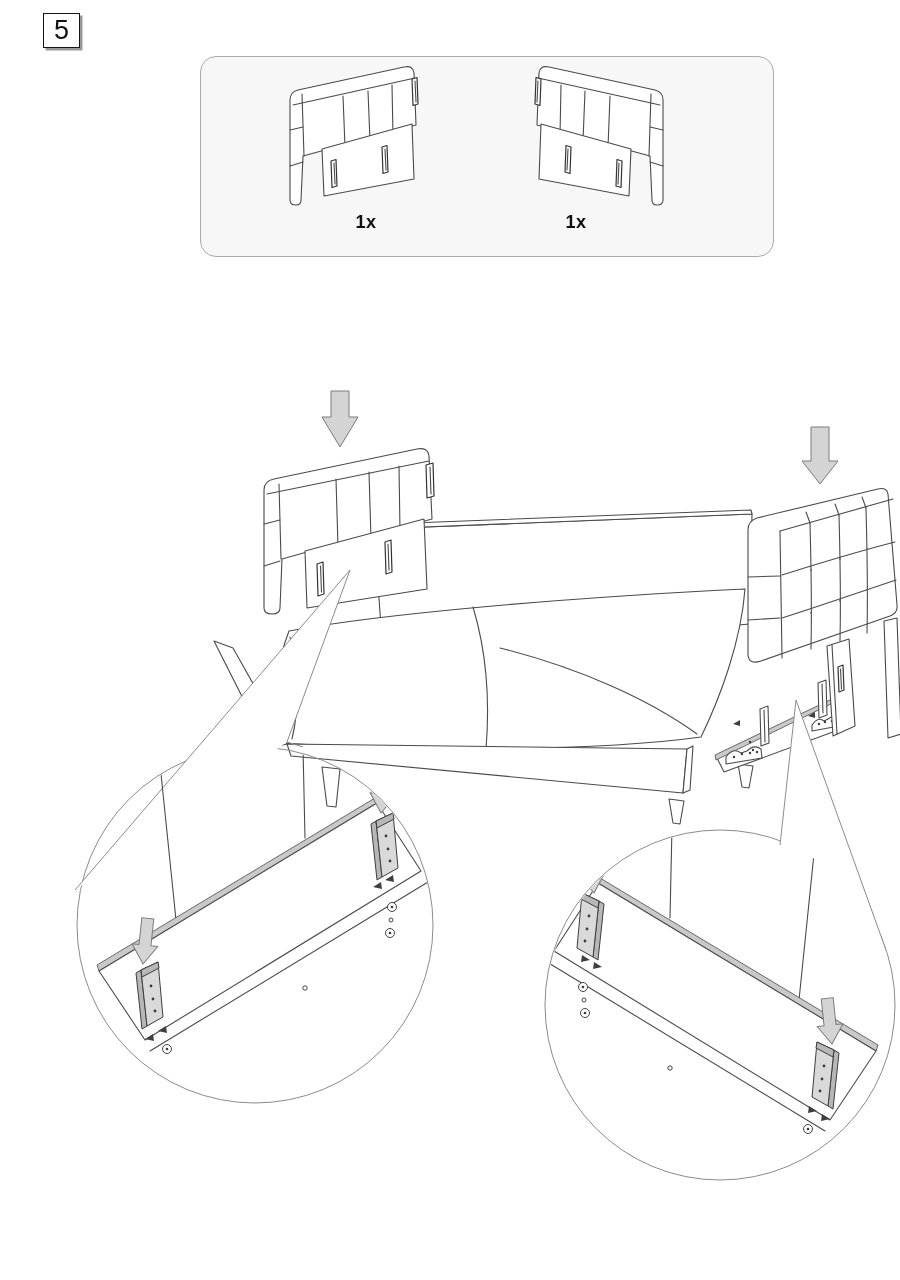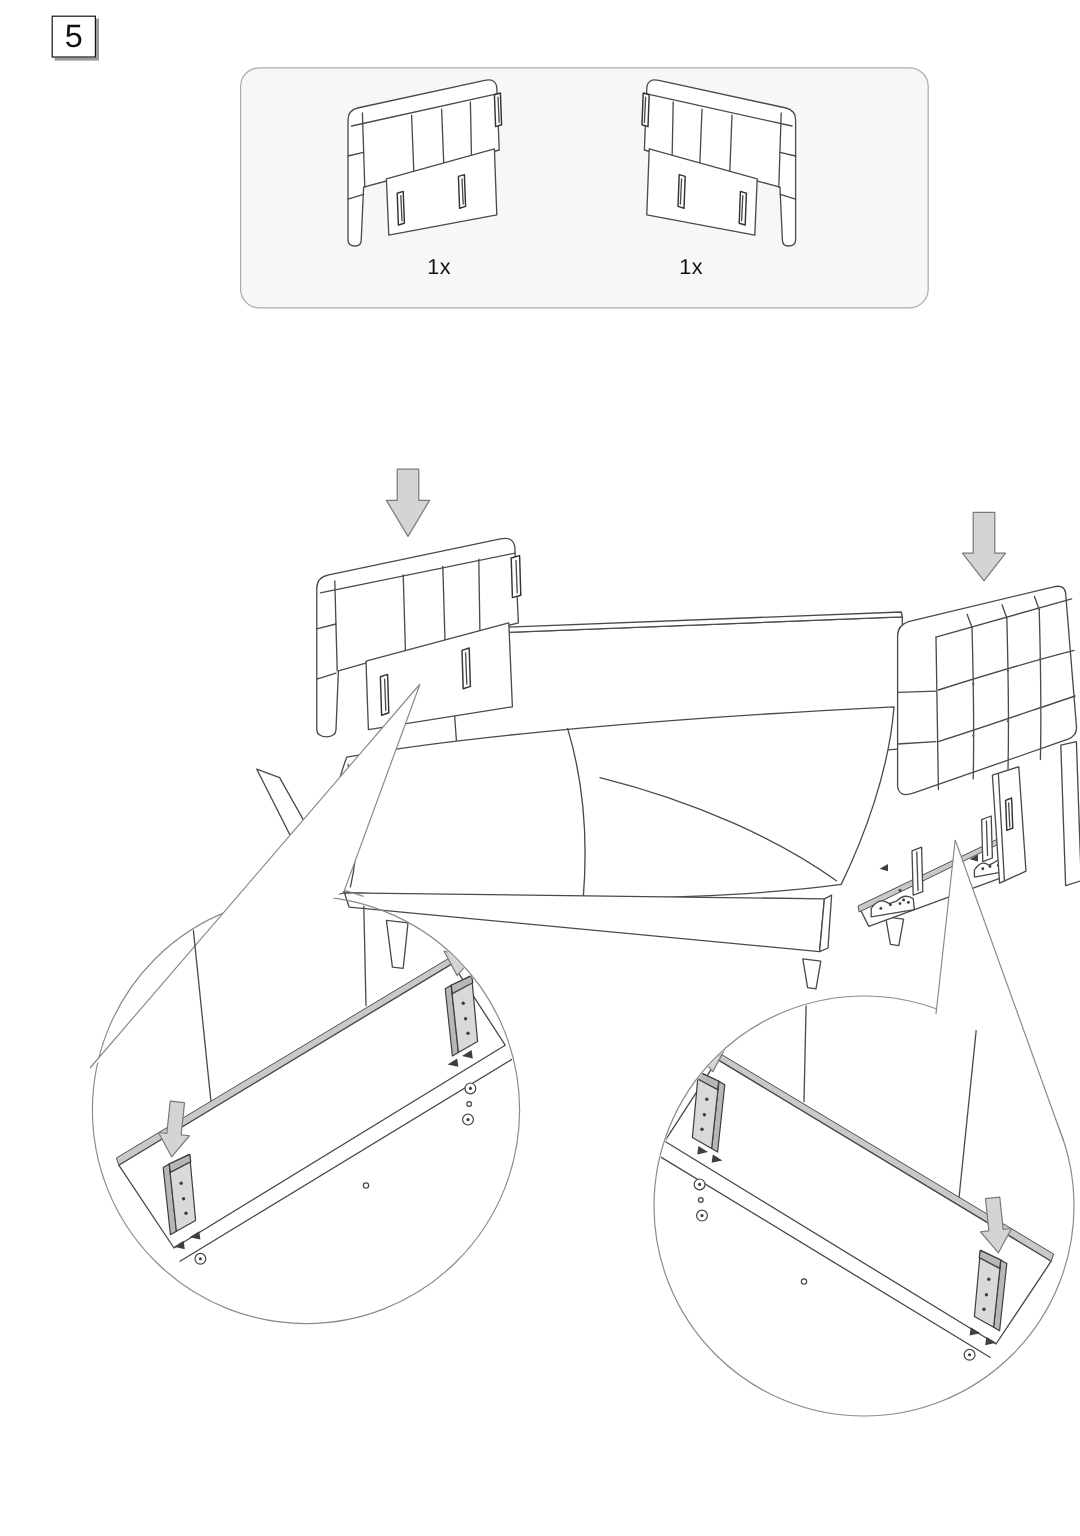--- a/index.html
+++ b/index.html
@@ -12,21 +12,21 @@
           font-family:"Liberation Sans",sans-serif;}
   .parts-panel{position:absolute;left:200px;top:56px;width:572px;height:199px;
                background:var(--panel-bg);border:1px solid var(--panel-border);
                border-radius:16px;z-index:0;}
   svg.scene{position:absolute;left:0;top:0;z-index:1;pointer-events:none;}
   .step-box{position:absolute;left:43px;top:13px;width:35px;height:33px;z-index:2;
             background:#fff;border:1.6px solid #141414;box-shadow:2.5px 2.5px 0 #9a9a9a;
             display:flex;align-items:center;justify-content:center;
             font-size:27px;color:#111;}
   .qty-label{position:absolute;top:212px;z-index:2;transform:translateX(-50%);
-             font-size:18px;font-weight:400;color:#111;letter-spacing:0.5px;}
+             font-size:18px;font-weight:700;color:#111;letter-spacing:0.5px;}
   .qty-left{left:366px;} .qty-right{left:576px;}
   
   .ln{fill:none;stroke:var(--line);stroke-width:1.1;stroke-linejoin:round;stroke-linecap:round;}
   .fw{fill:#fff;stroke:var(--line);stroke-width:1.1;stroke-linejoin:round;}
   .slot{fill:#fff;stroke:#343434;stroke-width:1.2;stroke-linejoin:round;}
   .band{fill:var(--rail-fill);stroke:var(--line);stroke-width:0.8;}
   .bracket{fill:var(--bracket-fill);stroke:#3d3d3d;stroke-width:1;stroke-linejoin:round;}
   .bracket-dark{fill:#b7b7b7;stroke:#3d3d3d;stroke-width:1;stroke-linejoin:round;}
   .hole{fill:#3c3c3c;stroke:none;}
   .screw{fill:#fff;stroke:#444;stroke-width:1;}

